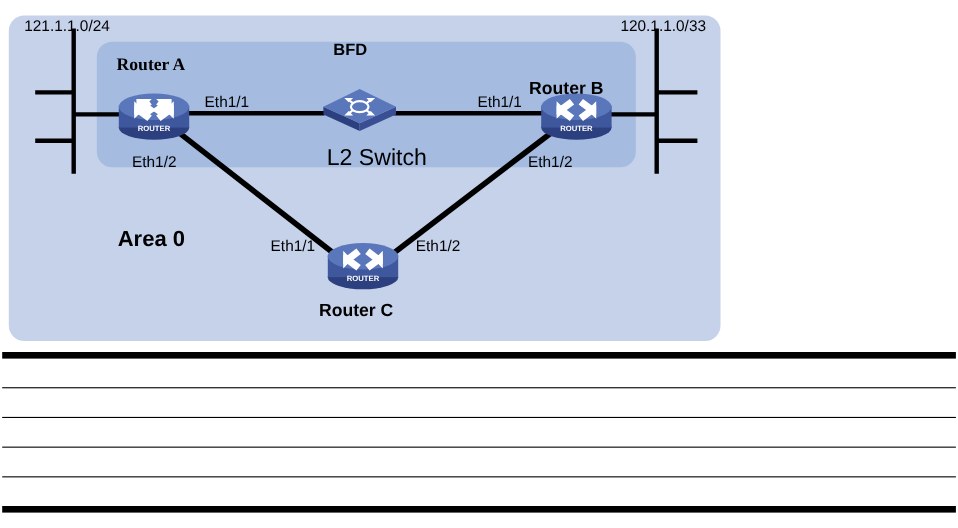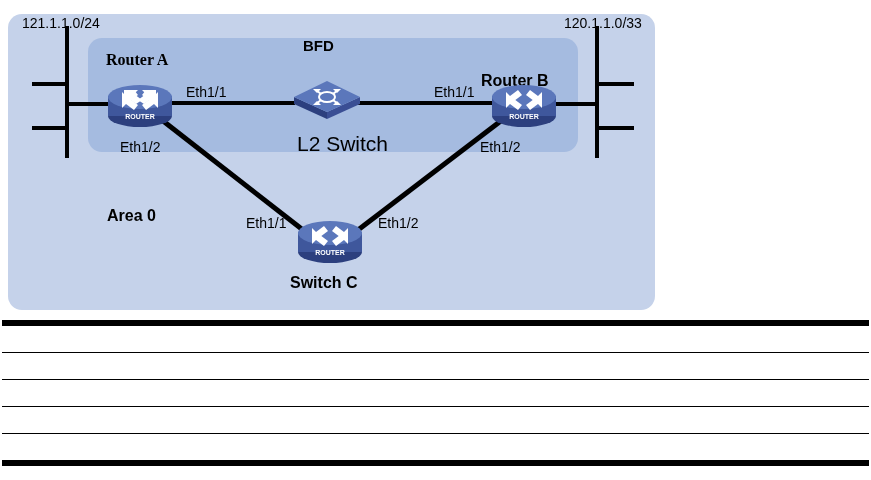--- a/index.html
+++ b/index.html
@@ -102,21 +102,21 @@
 
     <line x1="158" y1="117" x2="303" y2="230" stroke="#000" stroke-width="5"></line>
 
     <line x1="506" y1="117" x2="358" y2="230" stroke="#000" stroke-width="5"></line>
   </svg>
 
   <div class="lbl lbl-plain" style="left:22px; top:16px;">121.1.1.0/24</div>
   <div class="lbl lbl-plain" style="left:564px; top:16px;">120.1.1.0/33</div>
 
   <div class="lbl lbl-bold" style="left:303px; top:38px;">BFD</div>
-  <div class="lbl lbl-bold" style="left:107px; top:208px; font-size:16px;">Area 0</div>
+  <div class="lbl lbl-bold" style="left:107px; top:208px; font-size:20px;">Area 0</div>
 
   <div class="lbl lbl-bold" style="left:106px; top:52px; font-size:16px;font-family:Liberation Serif, serif;">Router A</div>
   <div class="device router" style="left:104px; top:82px;">
     <svg viewBox="0 0 72 46" width="72" height="46">
       <ellipse cx="36" cy="34" rx="32" ry="11" fill="#2c3f7e"></ellipse>
       <rect x="4" y="14" width="64" height="20" fill="#3f579c"></rect>
       <ellipse cx="36" cy="15" rx="32" ry="12" fill="#5b77bb"></ellipse>
       <g fill="#ffffff">
         <path d="M20 8 L34 8 L30 12 L38 18 L32 22 L24 16 L20 20 Z"></path>
         <path d="M52 8 L38 8 L42 12 L34 18 L40 22 L48 16 L52 20 Z"></path>
@@ -185,21 +185,21 @@
         <path d="M18 22 L18 10 L22 14 L30 8 L34 13 L26 19 L30 22 Z"></path>
         <path d="M54 22 L54 10 L50 14 L42 8 L38 13 L46 19 L42 22 Z"></path>
         <path d="M18 14 L18 26 L22 22 L30 28 L34 23 L26 17 L30 14 Z"></path>
         <path d="M54 14 L54 26 L50 22 L42 28 L38 23 L46 17 L42 14 Z"></path>
       </g>
       <text x="36" y="37" font-family="Liberation Sans, sans-serif" font-size="7" font-weight="700" fill="#ffffff" text-anchor="middle">ROUTER</text>
     </svg>
   </div>
   <div class="lbl lbl-plain" style="left:246px; top:216px;">Eth1/1</div>
   <div class="lbl lbl-plain" style="left:378px; top:216px;">Eth1/2</div>
-  <div class="lbl lbl-bold" style="left:290px; top:275px; font-size:16px;">Switch C</div>
+  <div class="lbl lbl-bold" style="left:290px; top:275px; font-size:16px;">Router C</div>
 
   <table class="tbl">
     <tbody>
       <tr class="thick-top">
         <td></td>
       </tr>
       <tr>
         <td></td>
       </tr>
       <tr>

